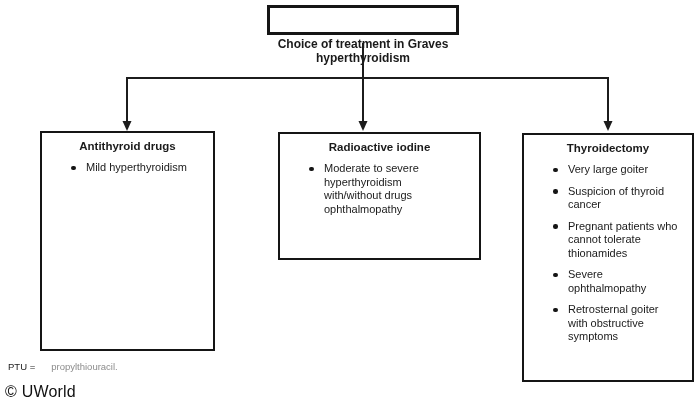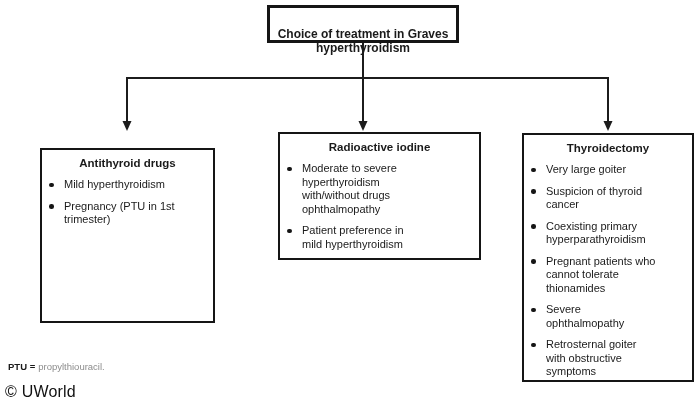--- a/index.html
+++ b/index.html
@@ -24,70 +24,70 @@
 
   .node {
     position: absolute;
     background: #ffffff;
     border: 2px solid #151515;
     box-sizing: border-box;
   }
 
   .root-node {
     left: 267px; top: 5px;
-    width: 192px; height: 38px;
+    width: 192px; height: 30px;
     border-width: 3px;
     font-weight: bold;
     font-size: 12px;
     line-height: 14.5px;
     text-align: center;
-    padding-top: 4px;
+    padding-top: 14px;
     white-space: pre-line;
   }
 
   .branch-title {
     font-weight: bold;
     font-size: 11.5px;
     text-align: center;
     margin: 7px 4px 3px 4px;
   }
 
   ul.criteria {
     list-style: none;
     margin: 0;
-    padding: 6px 8px 0 4px;
+    padding: 6px 8px 0 26px;
   }
   li.criteria-item {
     position: relative;
     padding-left: 18px;
     margin-bottom: 8px;
     font-size: 11px;
     line-height: 13.5px;
     white-space: pre-line;
   }
   li.criteria-item::before {
     content: "";
     position: absolute;
     left: 3px; top: 4.5px;
     width: 4.5px; height: 4.5px;
     border-radius: 50%;
     background: #151515;
   }
 
-  .branch-antithyroid { left: 40px;  top: 148px; width: 175px; height: 175px; }
+  .branch-antithyroid { left: 40px;  top: 131px; width: 175px; height: 220px; }
   .branch-radioiodine { left: 278px; top: 132px; width: 203px; height: 128px; }
   .branch-surgery     { left: 522px; top: 133px; width: 172px; height: 249px; }
 
   .footnote {
     position: absolute;
     left: 8px; top: 361px;
     font-size: 9.5px;
     line-height: 11px;
   }
-  .footnote .abbr { font-weight: bold; color: #1a1a1a; margin-right: 3px; }
+  .footnote .abbr { font-weight: normal; color: #1a1a1a; margin-right: 16px; }
   .footnote .definition { color: #8c8c8c; text-align: right; }
 
   .copyright {
     position: absolute;
     left: 5px; top: 383px;
     font-size: 16px;
     color: #111111;
     letter-spacing: 0.2px;
   }
 </style>
@@ -109,45 +109,39 @@
 
   <div class="node root-node">
     <span>Choice of treatment in Graves
 hyperthyroidism</span>
   </div>
 
   <div class="node branch-antithyroid">
     <div class="branch-title">Antithyroid drugs</div>
     <ul class="criteria">
         <li class="criteria-item">Mild hyperthyroidism</li>
-        <li class="criteria-item">Pregnancy (PTU in 1st
-trimester)</li>
       </ul>
   </div>
 
   <div class="node branch-radioiodine">
     <div class="branch-title">Radioactive iodine</div>
     <ul class="criteria">
         <li class="criteria-item">Moderate to severe
 hyperthyroidism
 with/without drugs
 ophthalmopathy</li>
-        <li class="criteria-item">Patient preference in
-mild hyperthyroidism</li>
       </ul>
   </div>
 
   <div class="node branch-surgery">
     <div class="branch-title">Thyroidectomy</div>
     <ul class="criteria">
         <li class="criteria-item">Very large goiter</li>
         <li class="criteria-item">Suspicion of thyroid
 cancer</li>
-        <li class="criteria-item">Coexisting primary
-hyperparathyroidism</li>
         <li class="criteria-item">Pregnant patients who
 cannot tolerate
 thionamides</li>
         <li class="criteria-item">Severe
 ophthalmopathy</li>
         <li class="criteria-item">Retrosternal goiter
 with obstructive
 symptoms</li>
       </ul>
   </div>

